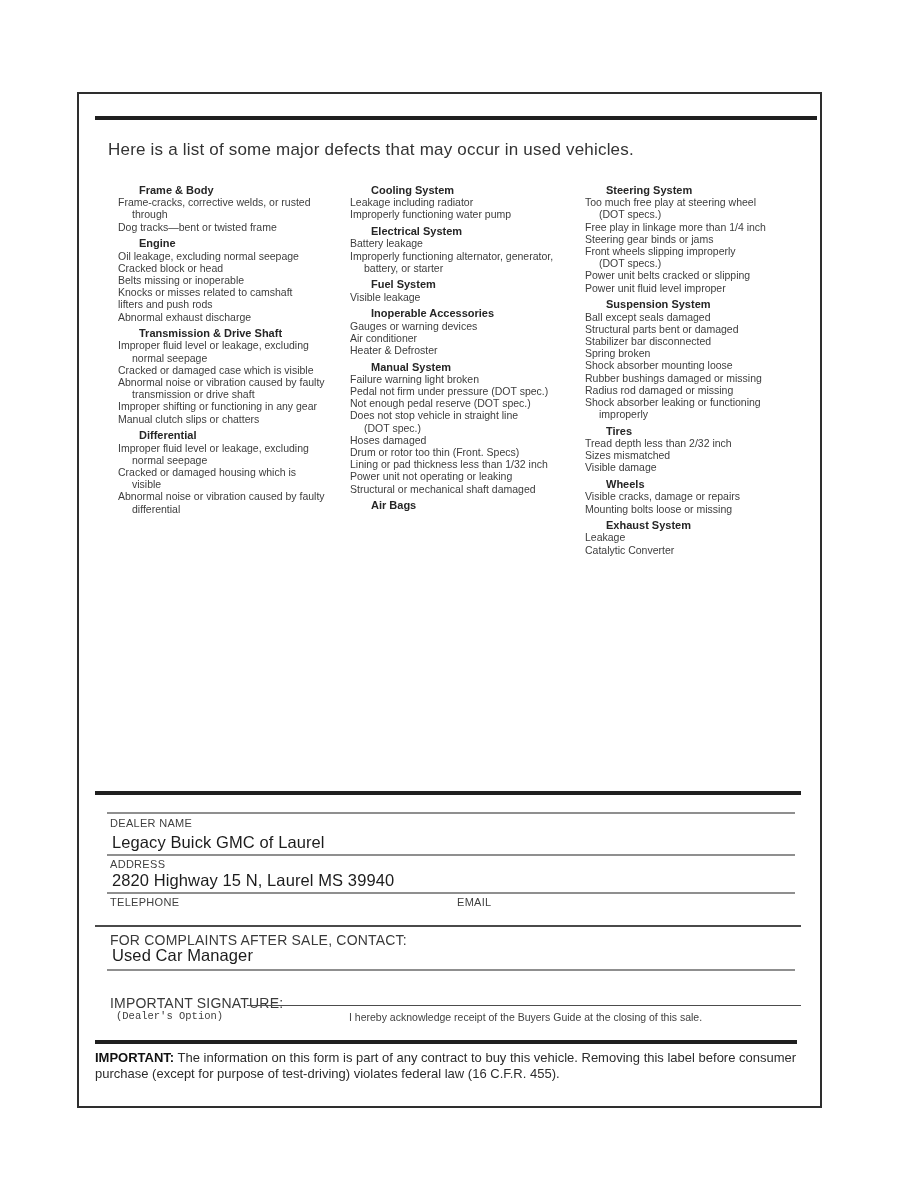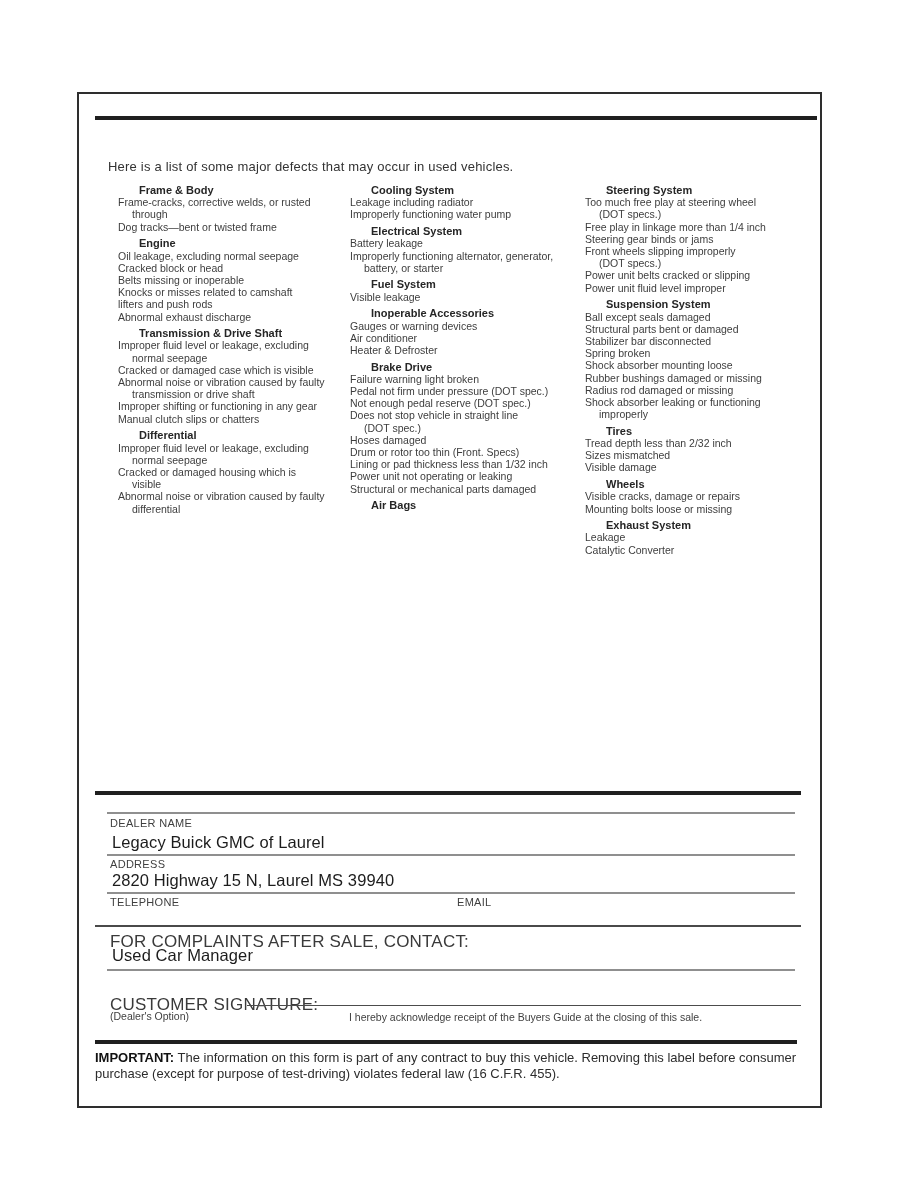--- a/index.html
+++ b/index.html
@@ -11,43 +11,43 @@
     position:relative;
   }
   .page-border{
     position:absolute;left:77px;top:92px;width:741px;height:1012px;
     border:2px solid #2e2e2e;background:#fff;
   }
   .rule-thick{position:absolute;background:#1f1f1f;height:4px;}
   .rule-med{position:absolute;background:#4a4a4a;height:2px;}
   .rule-thin{position:absolute;background:#8f8f8f;height:1.5px;}
   .intro{
-    position:absolute;left:108px;top:159px;
-    font-size:13px;color:#333;letter-spacing:.2px;
+    position:absolute;left:108px;top:140px;
+    font-size:17px;color:#333;letter-spacing:.2px;
   }
   .col{position:absolute;top:184px;}
   .col1{left:110px;width:230px;}
   .col2{left:342px;width:232px;}
   .col3{left:577px;width:236px;}
   .section-title{
     font-size:11px;line-height:12.2px;font-weight:bold;color:#262626;
     margin-top:4.5px;
     padding-left:29px;
   }
   .col .section-title:first-child{margin-top:0;}
   .item{font-size:10.5px;line-height:12.2px;color:#3d3d3d;}
   .item.i1{padding-left:8px;}
   .item.i2{padding-left:22px;}
   .field-label{
     position:absolute;font-size:11px;color:#3f3f3f;letter-spacing:.3px;
   }
   .field-value{
     position:absolute;font-size:16.5px;color:#1c1c1c;letter-spacing:.1px;
   }
-  .small-label{position:absolute;font-size:17px;color:#3a3a3a;letter-spacing:.2px;}
+  .small-label{position:absolute;font-size:14px;color:#3a3a3a;letter-spacing:.2px;}
   .tiny-label{position:absolute;font-size:10.5px;color:#3f3f3f;}
   .sig-line{position:absolute;border-bottom:1.5px solid #4c4c4c;}
   .important{
     position:absolute;left:95px;top:1050px;width:702px;
     font-size:13px;line-height:15.5px;color:#2c2c2c;
   }
   .important b{color:#111;}
 </style>
 </head>
 <body>
@@ -93,31 +93,31 @@
     <div class="section-title">Electrical System</div>
     <div class="item i1">Battery leakage</div>
     <div class="item i1">Improperly functioning alternator, generator,</div>
     <div class="item i2">battery, or starter</div>
     <div class="section-title">Fuel System</div>
     <div class="item i1">Visible leakage</div>
     <div class="section-title">Inoperable Accessories</div>
     <div class="item i1">Gauges or warning devices</div>
     <div class="item i1">Air conditioner</div>
     <div class="item i1">Heater &amp; Defroster</div>
-    <div class="section-title">Brake Drive</div>
+    <div class="section-title">Manual System</div>
     <div class="item i1">Failure warning light broken</div>
     <div class="item i1">Pedal not firm under pressure (DOT spec.)</div>
     <div class="item i1">Not enough pedal reserve (DOT spec.)</div>
     <div class="item i1">Does not stop vehicle in straight line</div>
     <div class="item i2">(DOT spec.)</div>
     <div class="item i1">Hoses damaged</div>
     <div class="item i1">Drum or rotor too thin (Front. Specs)</div>
     <div class="item i1">Lining or pad thickness less than 1/32 inch</div>
     <div class="item i1">Power unit not operating or leaking</div>
-    <div class="item i1">Structural or mechanical parts damaged</div>
+    <div class="item i1">Structural or mechanical shaft damaged</div>
     <div class="section-title">Air Bags</div>
   </div>
 <div class="col col3">
     <div class="section-title">Steering System</div>
     <div class="item i1">Too much free play at steering wheel</div>
     <div class="item i2">(DOT specs.)</div>
     <div class="item i1">Free play in linkage more than 1/4 inch</div>
     <div class="item i1">Steering gear binds or jams</div>
     <div class="item i1">Front wheels slipping improperly</div>
     <div class="item i2">(DOT specs.)</div>
@@ -157,22 +157,22 @@
 
 <div class="rule-thin" style="left:107px;top:892px;width:688px;"></div>
 <div class="field-label" style="left:110px;top:896px;">TELEPHONE</div>
 <div class="field-label" style="left:457px;top:896px;">EMAIL</div>
 
 <div class="rule-med" style="left:95px;top:925px;width:706px;"></div>
 <div class="small-label" style="left:110px;top:932px;">FOR COMPLAINTS AFTER SALE, CONTACT:</div>
 <div class="field-value" style="left:112px;top:946px;">Used Car Manager</div>
 <div class="rule-thin" style="left:107px;top:969px;width:688px;"></div>
 
-<div class="small-label" style="left:110px;top:995px;">CUSTOMER SIGNATURE:</div>
+<div class="small-label" style="left:110px;top:995px;">IMPORTANT SIGNATURE:</div>
 <div class="sig-line" style="left:247px;top:990px;width:554px;height:15px;"></div>
-<div class="tiny-label" style="left:110px;top:1010px;">(Dealer's Option)</div>
+<div class="tiny-label" style="left:116px;top:1010px;font-family:Liberation Mono, monospace;">(Dealer's Option)</div>
 <div class="tiny-label" style="left:349px;top:1011px;">I hereby acknowledge receipt of the Buyers Guide at the closing of this sale.</div>
 
 <div class="rule-thick" style="left:95px;top:1040px;width:702px;height:3.5px;"></div>
 <div class="important">
   <b>IMPORTANT:</b>
   <span>The information on this form is part of any contract to buy this vehicle.  Removing this label before consumer purchase (except for purpose of test-driving) violates federal law (16 C.F.R. 455).</span>
 </div>
 
 </body></html>

